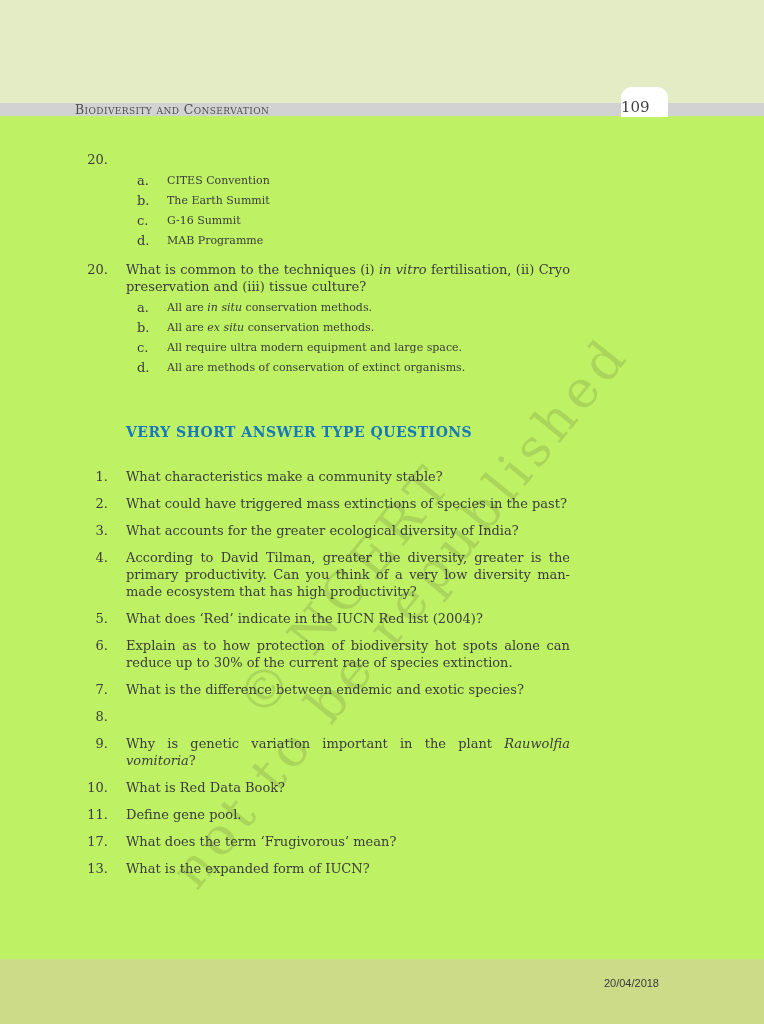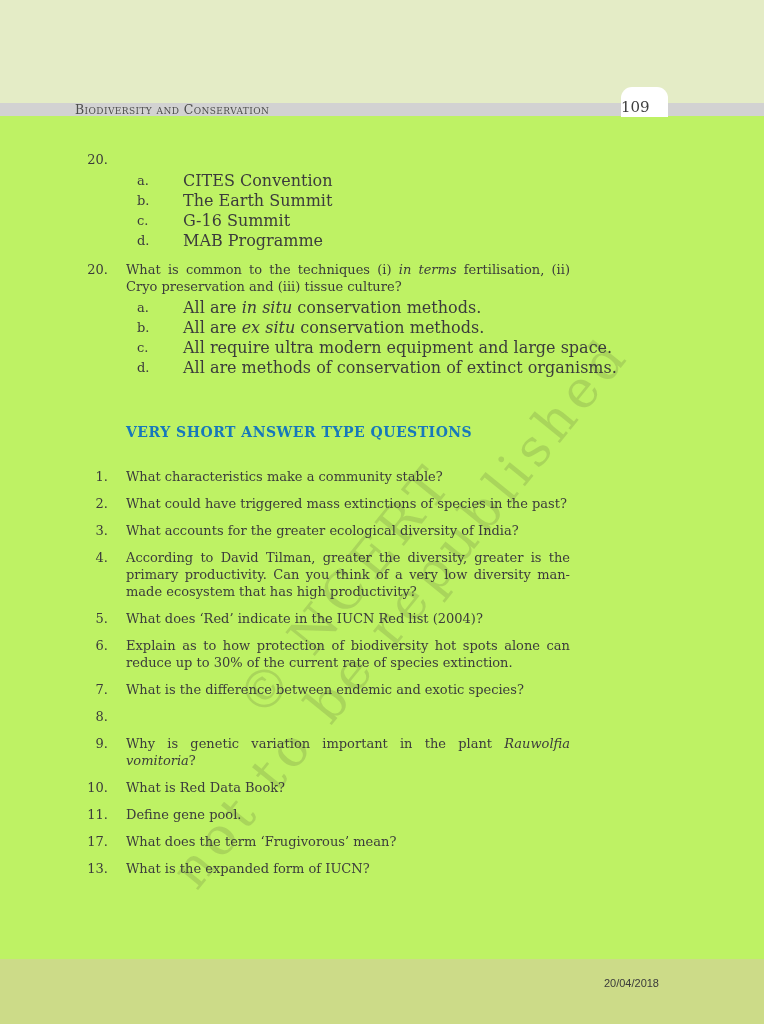--- a/index.html
+++ b/index.html
@@ -67,21 +67,21 @@
   }
   .q-text {
     margin: 0 0 0 18px;
     width: 444px;
     font-size: 13px; line-height: 17px;
     text-align: justify;
   }
   .options { margin: 4px 0 0 67px; }
   .option { display: flex; align-items: flex-start; margin-bottom: 3px; }
   .opt-letter { flex: none; width: 13px; font-size: 13px; line-height: 17px; }
-  .opt-text { margin-left: 33px; font-size: 16px; line-height: 17px; }
+  .opt-text { margin-left: 17px; font-size: 11px; line-height: 17px; }
   .mcq-item { margin-bottom: 12px; }
   .section-heading {
     width: 500px;
     margin: 48px 0 28px 56px;
     text-align: left;
     font-size: 14px;
     font-weight: bold;
     letter-spacing: 0.5px;
     color: var(--heading-blue);
   }
@@ -151,21 +151,21 @@
         <div class="option">
           <span class="opt-letter">d.</span>
           <span class="opt-text">MAB Programme</span>
         </div>
       </div>
     </div>
 
     <div class="mcq-item">
       <div class="q-row">
         <span class="q-num">20.</span>
-        <p class="q-text"><span>What is common to the techniques (i) </span><em>in terms</em><span> fertilisation, (ii) Cryo preservation and (iii) tissue culture?</span></p>
+        <p class="q-text"><span>What is common to the techniques (i) </span><em>in vitro</em><span> fertilisation, (ii) Cryo preservation and (iii) tissue culture?</span></p>
       </div>
       <div class="options">
         <div class="option">
           <span class="opt-letter">a.</span>
           <span class="opt-text"><span>All are </span><em>in situ</em><span> conservation methods.</span></span>
         </div>
         <div class="option">
           <span class="opt-letter">b.</span>
           <span class="opt-text"><span>All are </span><em>ex situ</em><span> conservation methods.</span></span>
         </div>

